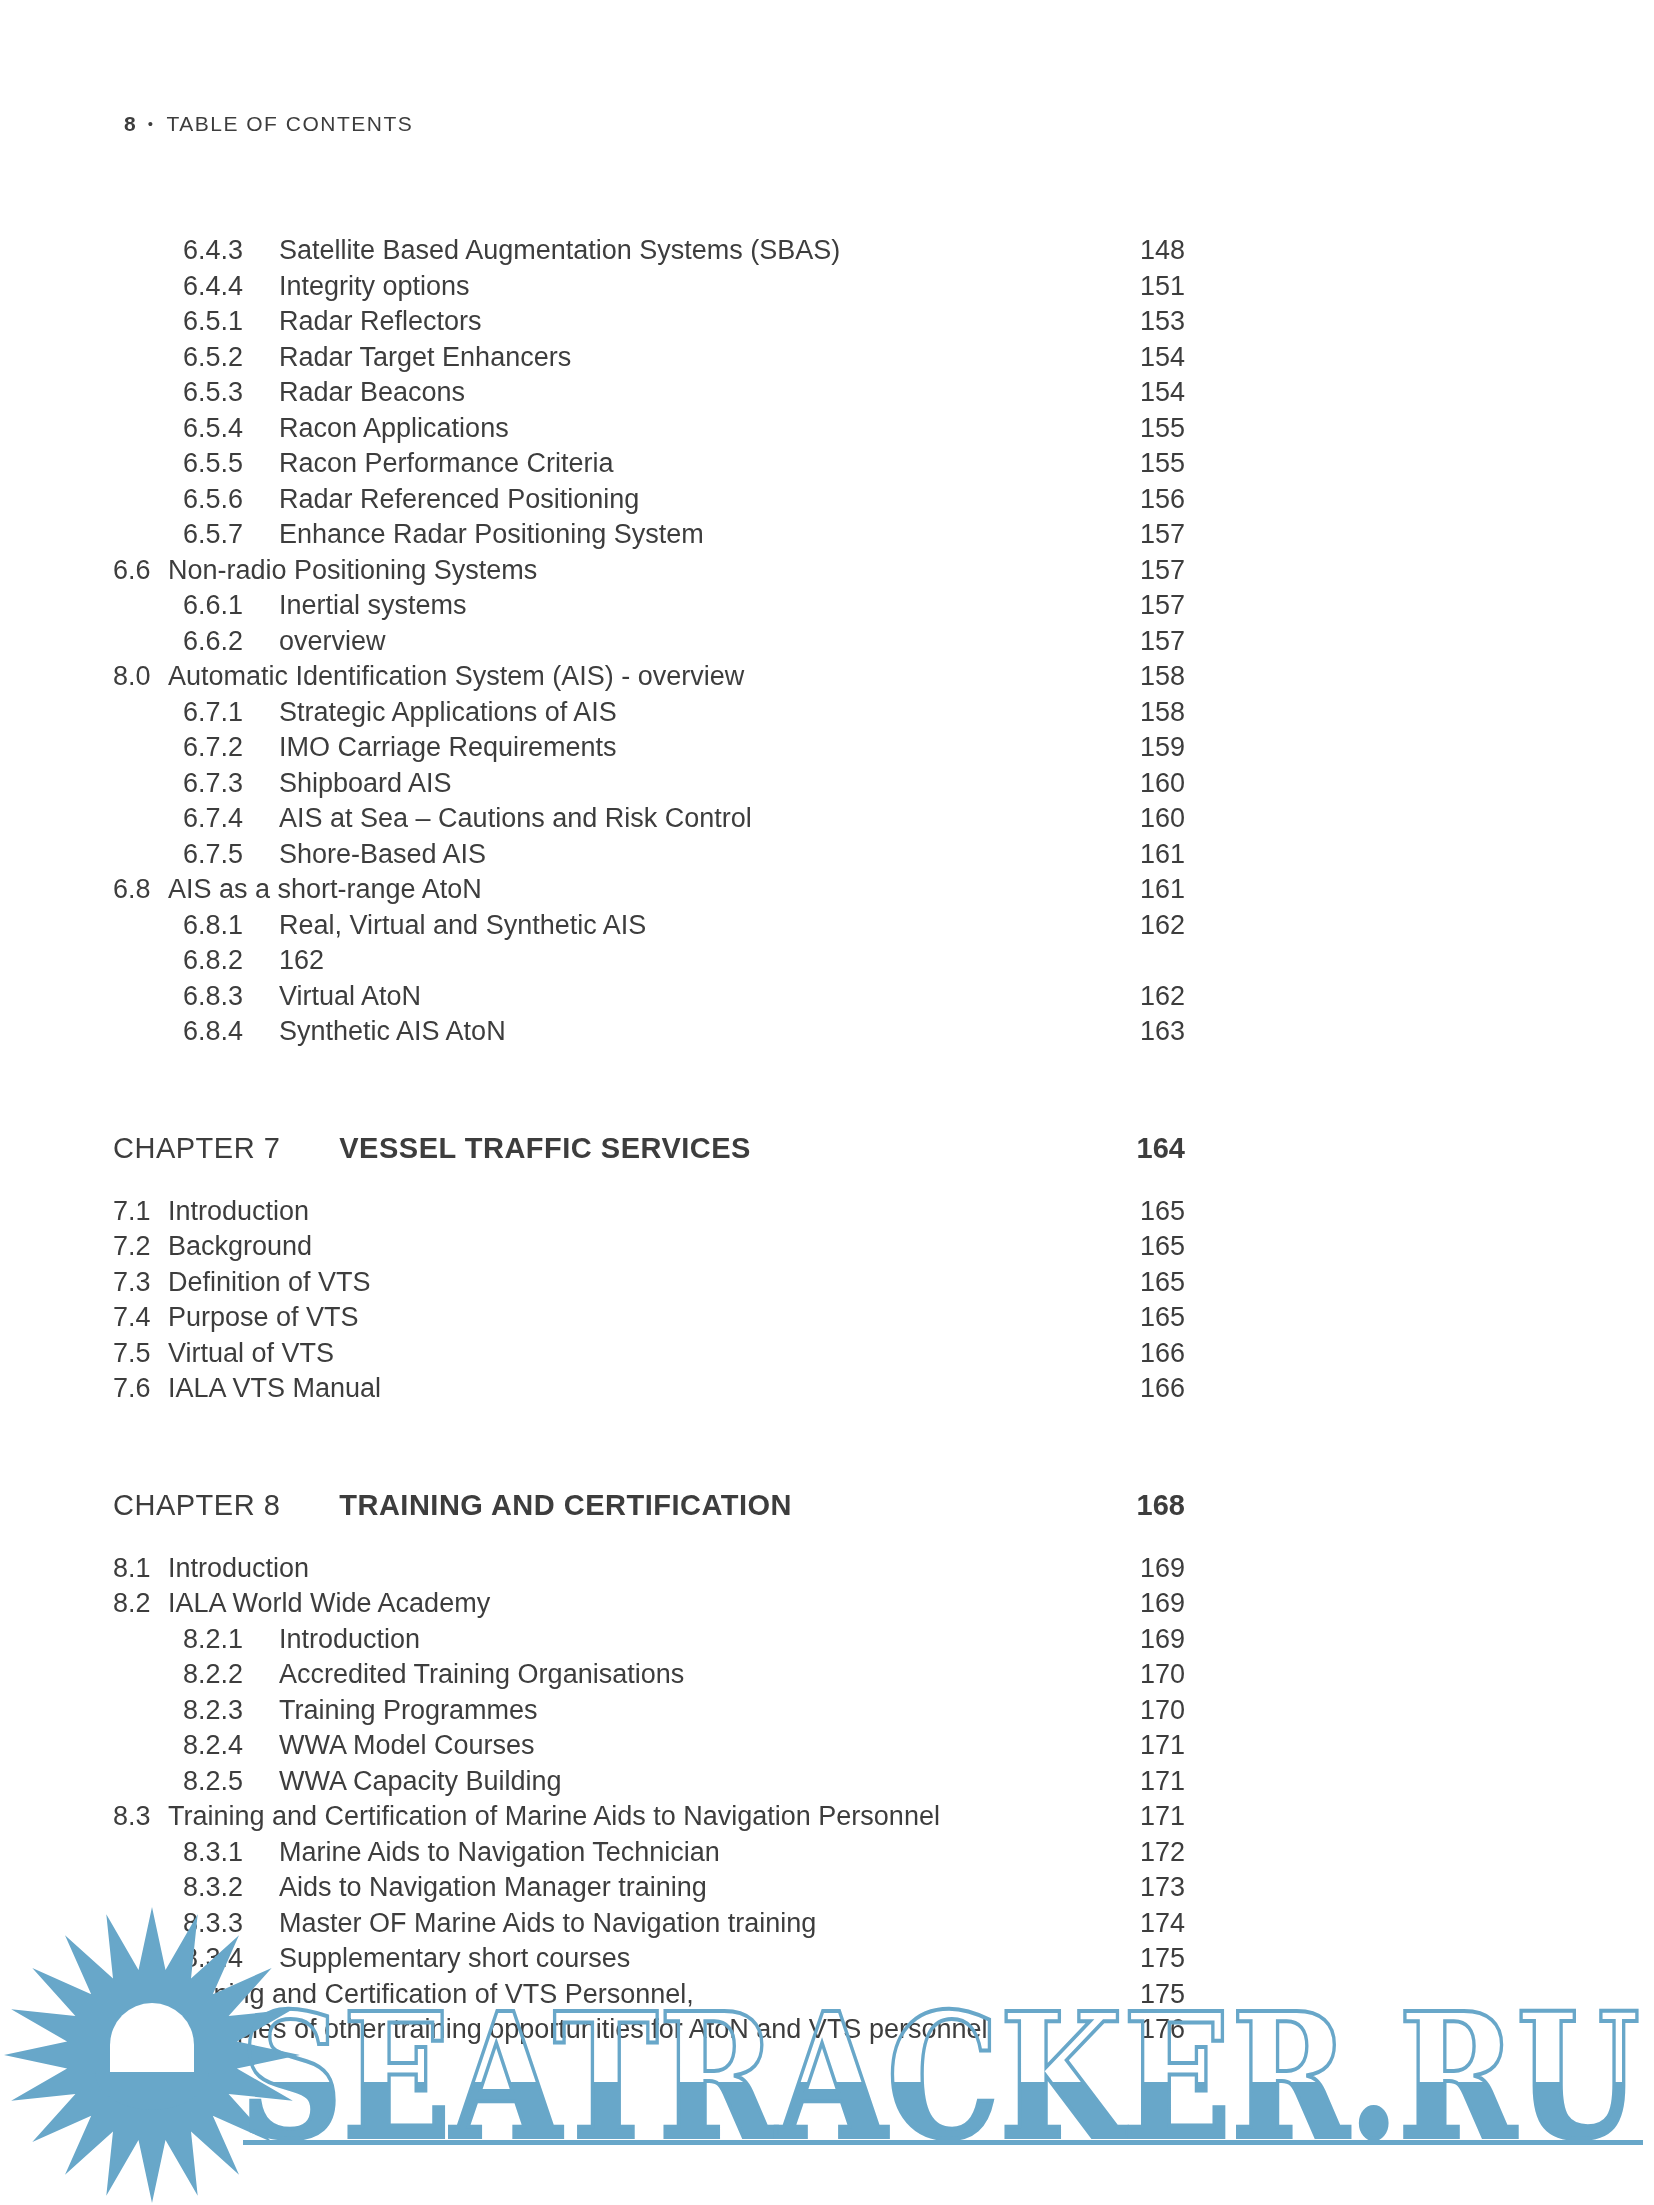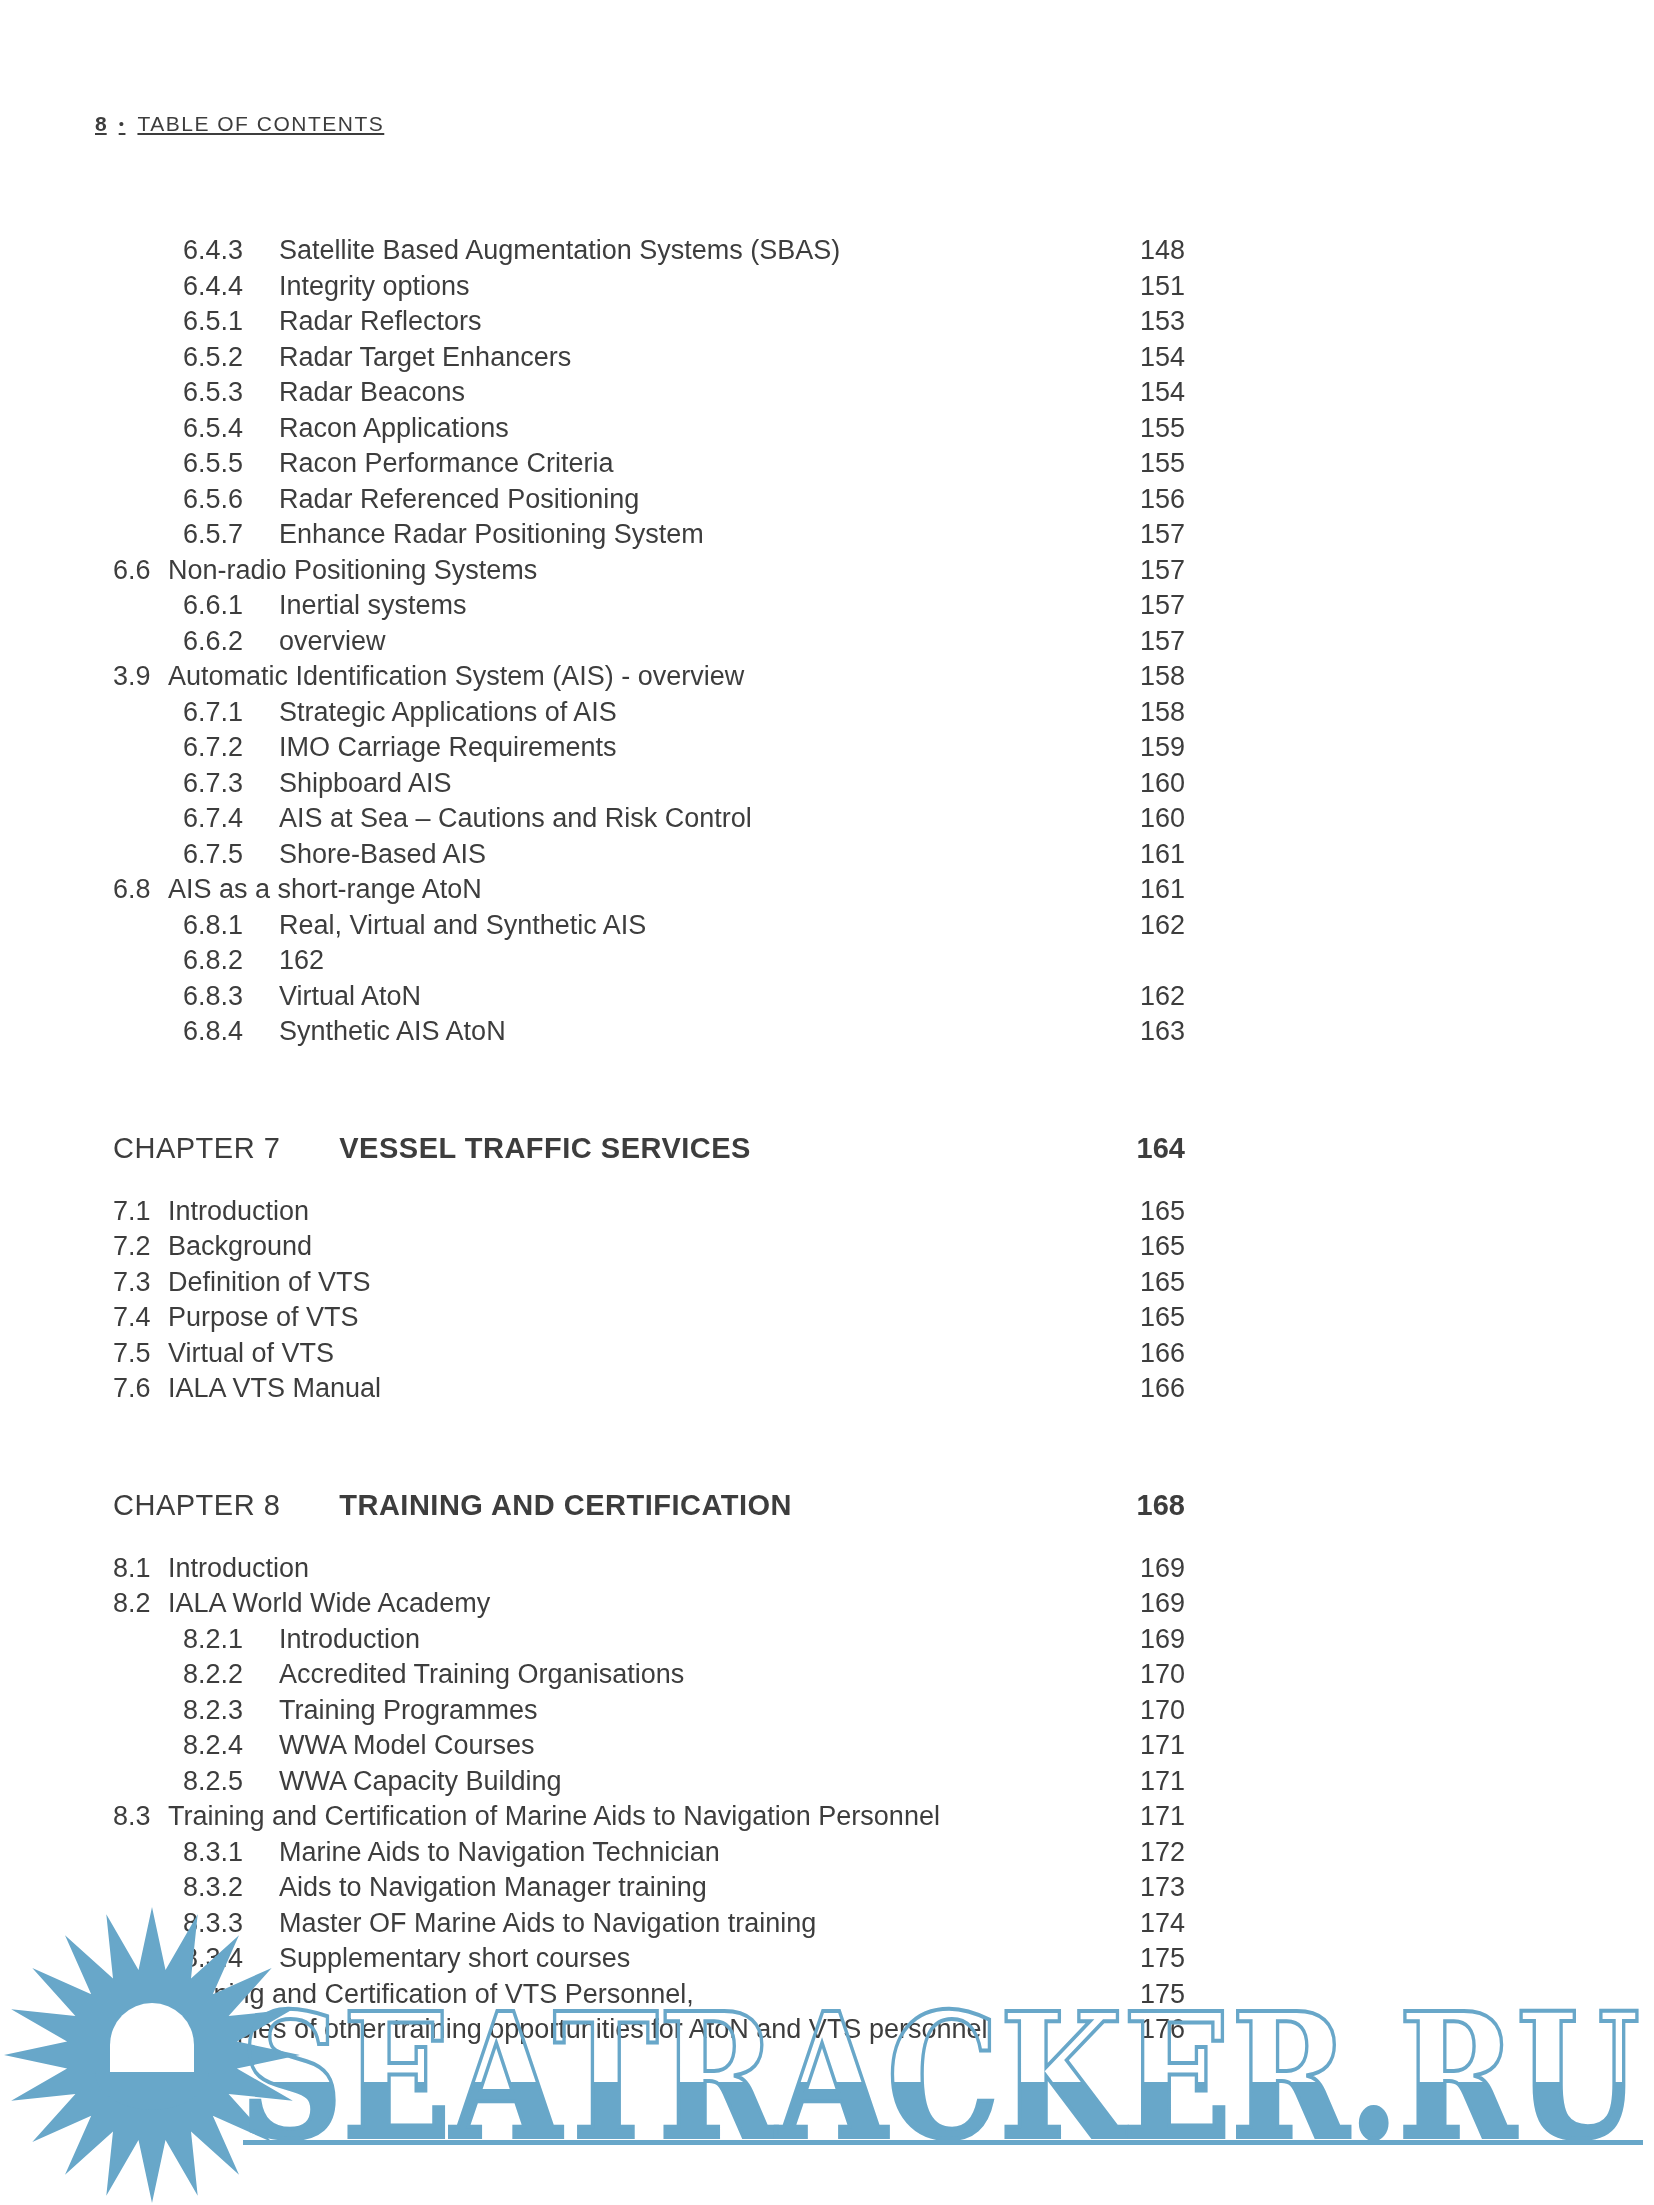--- a/index.html
+++ b/index.html
@@ -3,22 +3,22 @@
 <meta charset="utf-8">
 <style>
   html,body { margin:0; padding:0; background:#888; }
   .page {
     position:relative; width:1654px; height:2205px; margin:0 auto;
     background:#ffffff; overflow:hidden;
     font-family:"Liberation Sans", sans-serif; color:#3d3d3d;
   }
   
   .running-header {
-    position:absolute; left:95px; top:112px;
-    font-size:21px; letter-spacing:1.5px; white-space:nowrap;text-decoration:underline;
+    position:absolute; left:124px; top:112px;
+    font-size:21px; letter-spacing:1.5px; white-space:nowrap;
   }
   .running-header .pagefolio { font-weight:bold; letter-spacing:0; }
   .running-header .sep { font-size:15px; margin:0 12px; vertical-align:2px; }
 
   
   #toc { position:absolute; left:113px; top:233px; width:1072px; }
   .row { display:flex; align-items:baseline; height:35.5px; line-height:35.5px; font-size:27px; white-space:nowrap; }
   .row .num   { flex:none; width:55px; }
   .row.lvl3   { padding-left:70px; }
   .row.lvl3 .num { width:96px; }
@@ -102,21 +102,21 @@
           <span class="num">6.6.1</span>
           <span class="title">Inertial systems</span>
           <span class="pg">157</span>
         </div>
         <div class="row lvl3">
           <span class="num">6.6.2</span>
           <span class="title">overview</span>
           <span class="pg">157</span>
         </div>
         <div class="row lvl2">
-          <span class="num">3.9</span>
+          <span class="num">8.0</span>
           <span class="title">Automatic Identification System (AIS) - overview</span>
           <span class="pg">158</span>
         </div>
         <div class="row lvl3">
           <span class="num">6.7.1</span>
           <span class="title">Strategic Applications of AIS</span>
           <span class="pg">158</span>
         </div>
         <div class="row lvl3">
           <span class="num">6.7.2</span>

